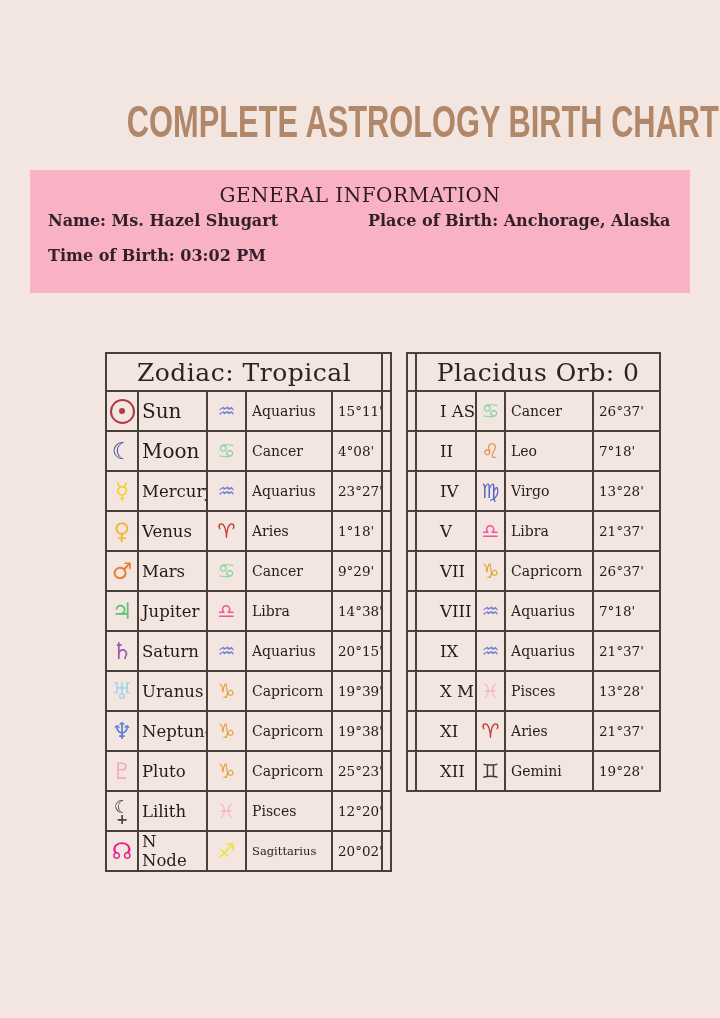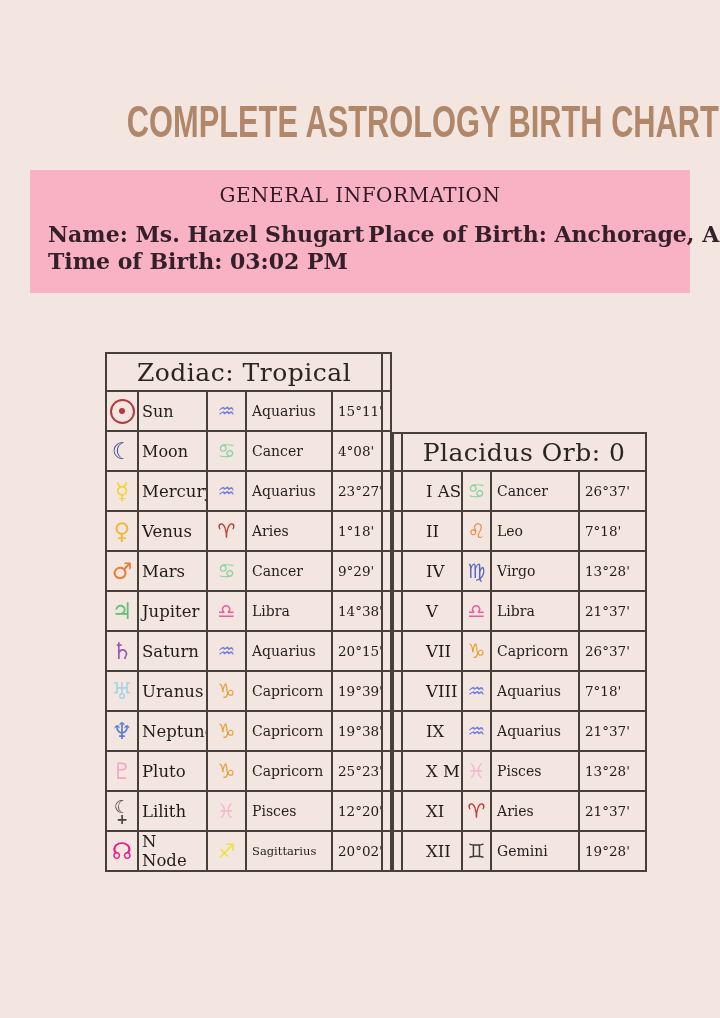--- a/index.html
+++ b/index.html
@@ -26,47 +26,47 @@
     background:#f9b2c3;box-sizing:border-box;padding-top:13px;
     color:#33202a;
   }
   .info-heading{
     margin:0;text-align:center;
     font-size:20px;font-weight:normal;letter-spacing:0.5px;
     color:#2e1b25;
   }
   .info-grid{
     display:grid;grid-template-columns:320px 1fr;
-    padding:0 10px 0 18px;margin-top:17px;row-gap:7px;
-    font-size:22px;font-weight:bold;line-height:20px;
+    padding:0 10px 0 18px;margin-top:4px;row-gap:15px;
+    font-size:16px;font-weight:bold;line-height:20px;
   }
   .info-line{white-space:nowrap;}
 
   
-  .tables{position:absolute;left:105px;top:352px;display:flex;align-items:flex-end;}
+  .tables{position:absolute;left:105px;top:352px;display:flex;gap:14px;align-items:flex-start;}
   table{border-collapse:collapse;table-layout:fixed;}
   td,th{border:2px solid #474039;padding:0;box-sizing:border-box;overflow:hidden;}
   th.tbl-head{
     height:38px;font-size:25px;font-weight:normal;color:#2b2522;
     text-align:center;letter-spacing:0.5px;
   }
   tbody tr{height:40px;}
   .t-left{width:285px;}
   .t-right{width:253px;}
 
   .c-icon{text-align:center;vertical-align:middle;}
   .sym{
     display:inline-flex;align-items:center;justify-content:center;
     font-family:"DejaVu Sans",sans-serif;font-size:22px;line-height:1;font-weight:bold;
   }
   .planet-sym{font-size:23px;}
   .sign-sym{font-size:20px;}
 
   .c-name{font-size:16.5px;color:#211c1a;padding-left:3px;vertical-align:middle;}
-  .c-name.large{font-size:16px;border-radius:7px;}
+  .c-name.large{font-size:20px;border-radius:7px;}
   .c-sign{font-size:14px;color:#26211f;padding-left:5px;vertical-align:middle;}
   .c-sign.small{font-size:11.5px;}
   .c-deg{font-size:13.5px;color:#1e1a18;padding-left:5px;vertical-align:middle;white-space:nowrap;}
   .c-house{font-size:16.5px;color:#211c1a;padding-left:23px;vertical-align:middle;white-space:nowrap;}
   .c-narrow{background:transparent;}
 
   
   .sun-ring{
     width:21px;height:21px;border:2.5px solid currentColor;border-radius:50%;
     display:inline-flex;align-items:center;justify-content:center;

